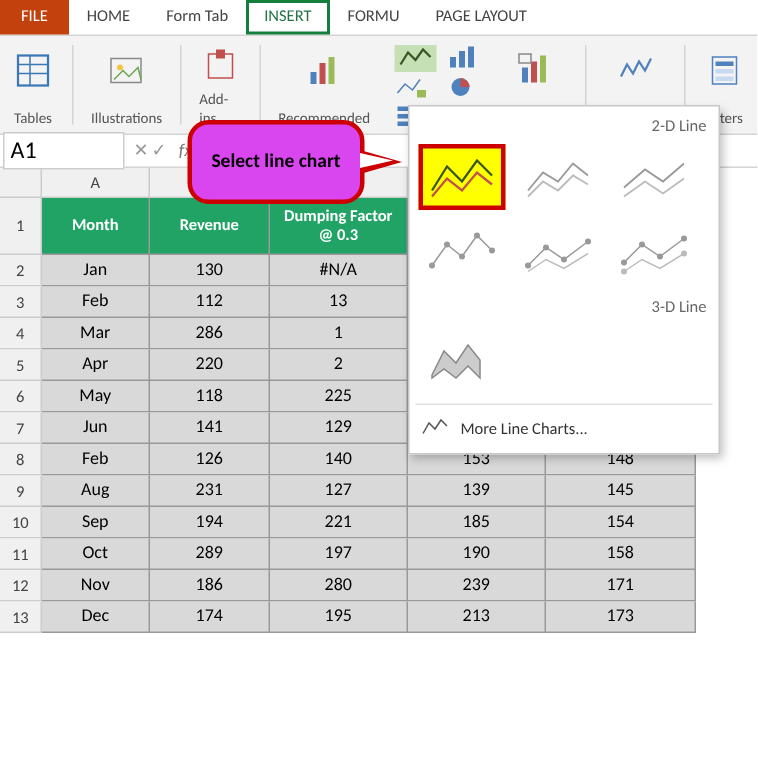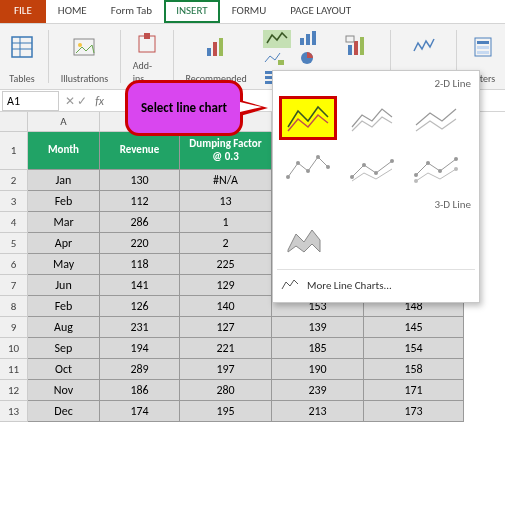--- a/index.html
+++ b/index.html
@@ -27,21 +27,21 @@
 .chart-dd { position: absolute; left: 272px; top: 70px; width: 208px; background: #fff; border: 1px solid #c8c8c8; box-shadow: 2px 3px 6px rgba(0,0,0,0.25); z-index: 10; padding: 4px; }
 .chart-dd .section-label { font-size: 11px; color: #666; padding: 2px 4px 6px; text-align: right; }
 .chart-grid { display: flex; flex-wrap: wrap; gap: 6px; padding: 0 2px 6px; }
 .chart-opt { width: 58px; height: 44px; border: 1px solid transparent; display:flex; align-items:center; justify-content:center; cursor:pointer; position:relative; }
 .chart-opt.highlight { background: #ffff00; border: 3px solid #c00; }
 .chart-dd hr { border: none; border-top: 1px solid #e0e0e0; margin: 2px 0; }
 .more-line { display:flex; align-items:center; gap:8px; padding: 6px 4px; font-size: 11px; color: #333; cursor:pointer; }
 
 
 .formula-bar { display:flex; align-items:center; height: 22px; border-bottom: 1px solid #d4d4d4; background:#fff; position: relative; z-index:1; }
-.name-box { width: 57px; border: 1px solid #ccc; padding: 2px 4px; font-size: 12px; margin: 2px; background:#fff; }
+.name-box { width: 81px; border: 1px solid #ccc; padding: 2px 4px; font-size: 16px; margin: 2px; background:#fff; }
 .fx-btns { display:flex; gap:2px; color:#999; padding: 0 4px; font-size:12px; }
 .fx-label { font-style: italic; color:#777; font-size:12px; padding: 0 4px; }
 
 
 .sheet { position: relative; }
 .col-headers { display:flex; height:20px; }
 .corner { width: 28px; background:#f0f0f0; border-right:1px solid #ccc; border-bottom:1px solid #ccc; }
 .col-h { background:#f0f0f0; border-right:1px solid #ccc; border-bottom:1px solid #ccc; text-align:center; font-size:11px; color:#444; line-height:20px; }
 .col-A { width: 72px; } .col-B { width: 80px; } .col-C { width: 92px; } .col-D { width: 92px; } .col-E { width: 100px; }
 .row { display:flex; height: 21px; }

